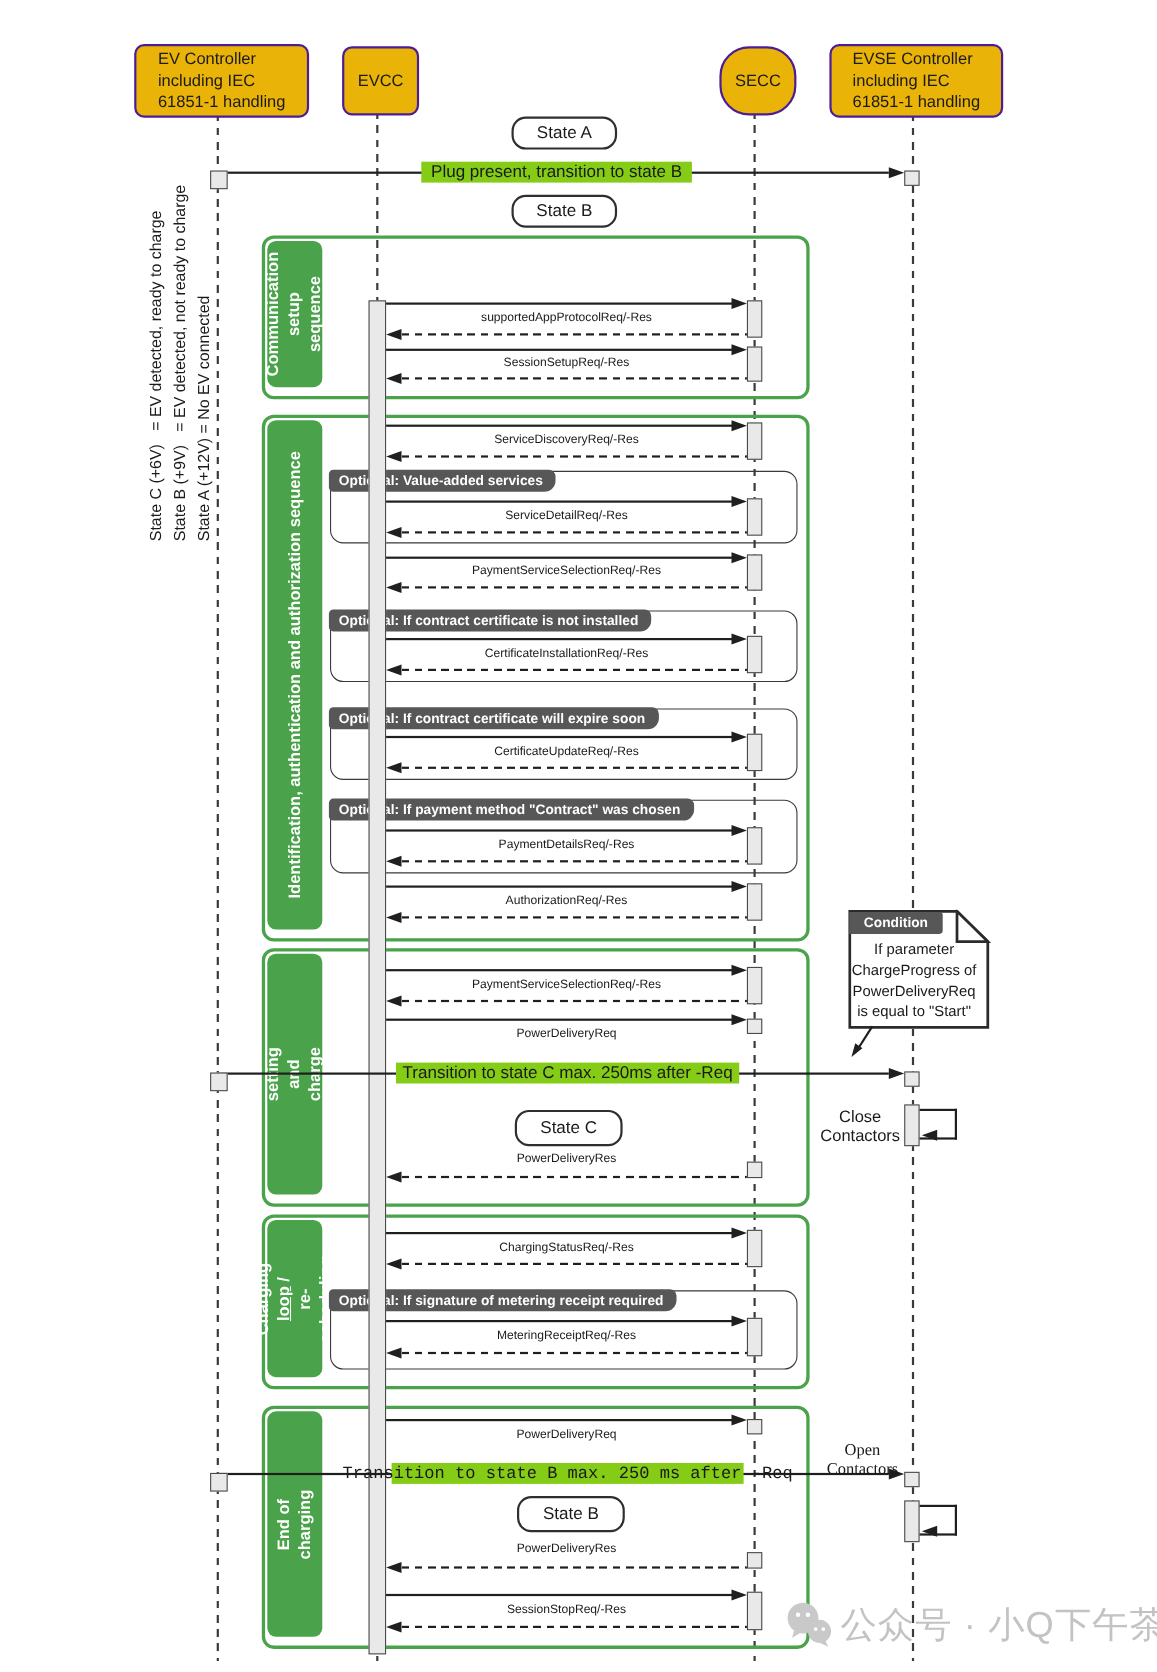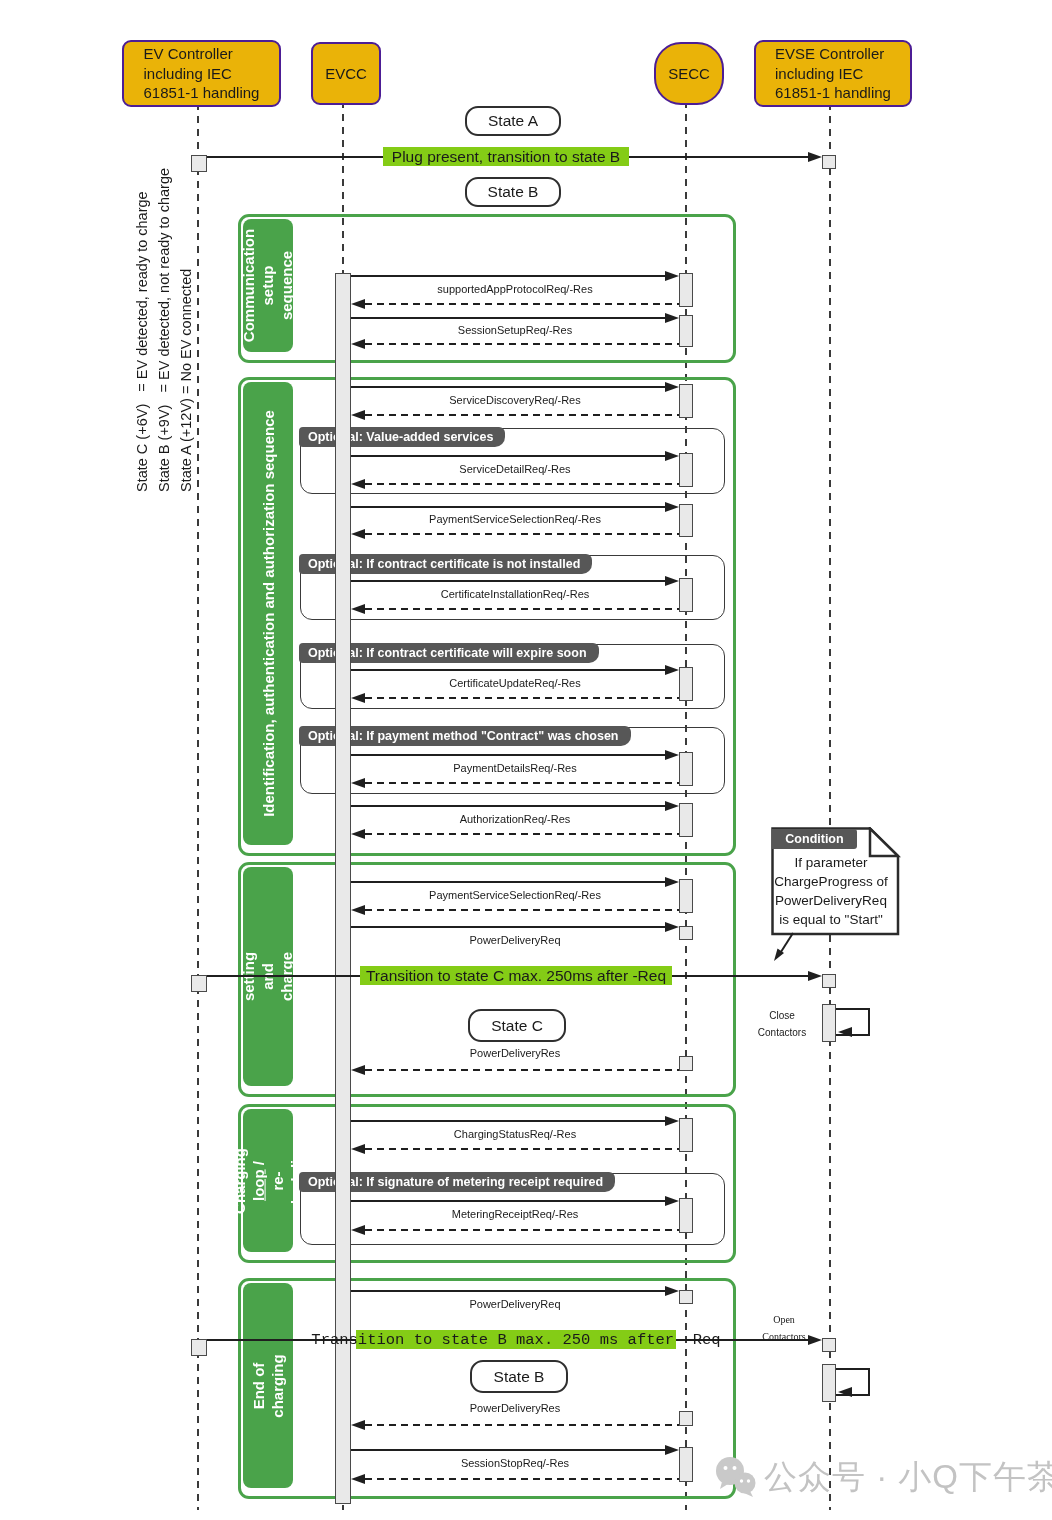--- a/index.html
+++ b/index.html
@@ -39,21 +39,21 @@
   .pair .ls{left:351px;top:var(--ys);width:315px;}
   .pair .hr{left:665px;top:calc(var(--ys) - 4.5px);}
   .pair .lb{left:351px;top:calc(var(--ys) + 3px);width:328px;height:calc(var(--yd) - var(--ys) - 7px);}
   .pair .ld{left:365px;top:var(--yd);width:314px;}
   .pair .hl{left:351px;top:calc(var(--yd) - 4.5px);}
   .note-body{position:absolute;white-space:pre-line;text-align:center;font-size:13.5px;line-height:19px;}
   .note-head{position:absolute;background:#575757;color:#fff;font-weight:700;font-size:12.5px;
         display:flex;align-items:center;justify-content:center;}
   .legend{position:absolute;display:flex;align-items:center;justify-content:center;}
   .legend .txt{transform:rotate(-90deg);font-size:14.5px;line-height:22px;white-space:pre;}
-  .contact{position:absolute;font-size:10px;text-align:center;white-space:pre-line;line-height:17px;}
+  .contact{position:absolute;font-size:15px;text-align:center;white-space:pre-line;line-height:17px;}
   .loopbox{position:absolute;border:2px solid #1f1f1f;border-left:none;}
   .wmark{position:absolute;color:#c3c3c3;font-size:33px;letter-spacing:1px;white-space:nowrap;}
   .u{text-decoration:underline;}
 </style>
 </head>
 <body>
 
 <div class="canvas">
 
   <div class="vline" style="left:197px;top:103px;height:1407px;"></div>

